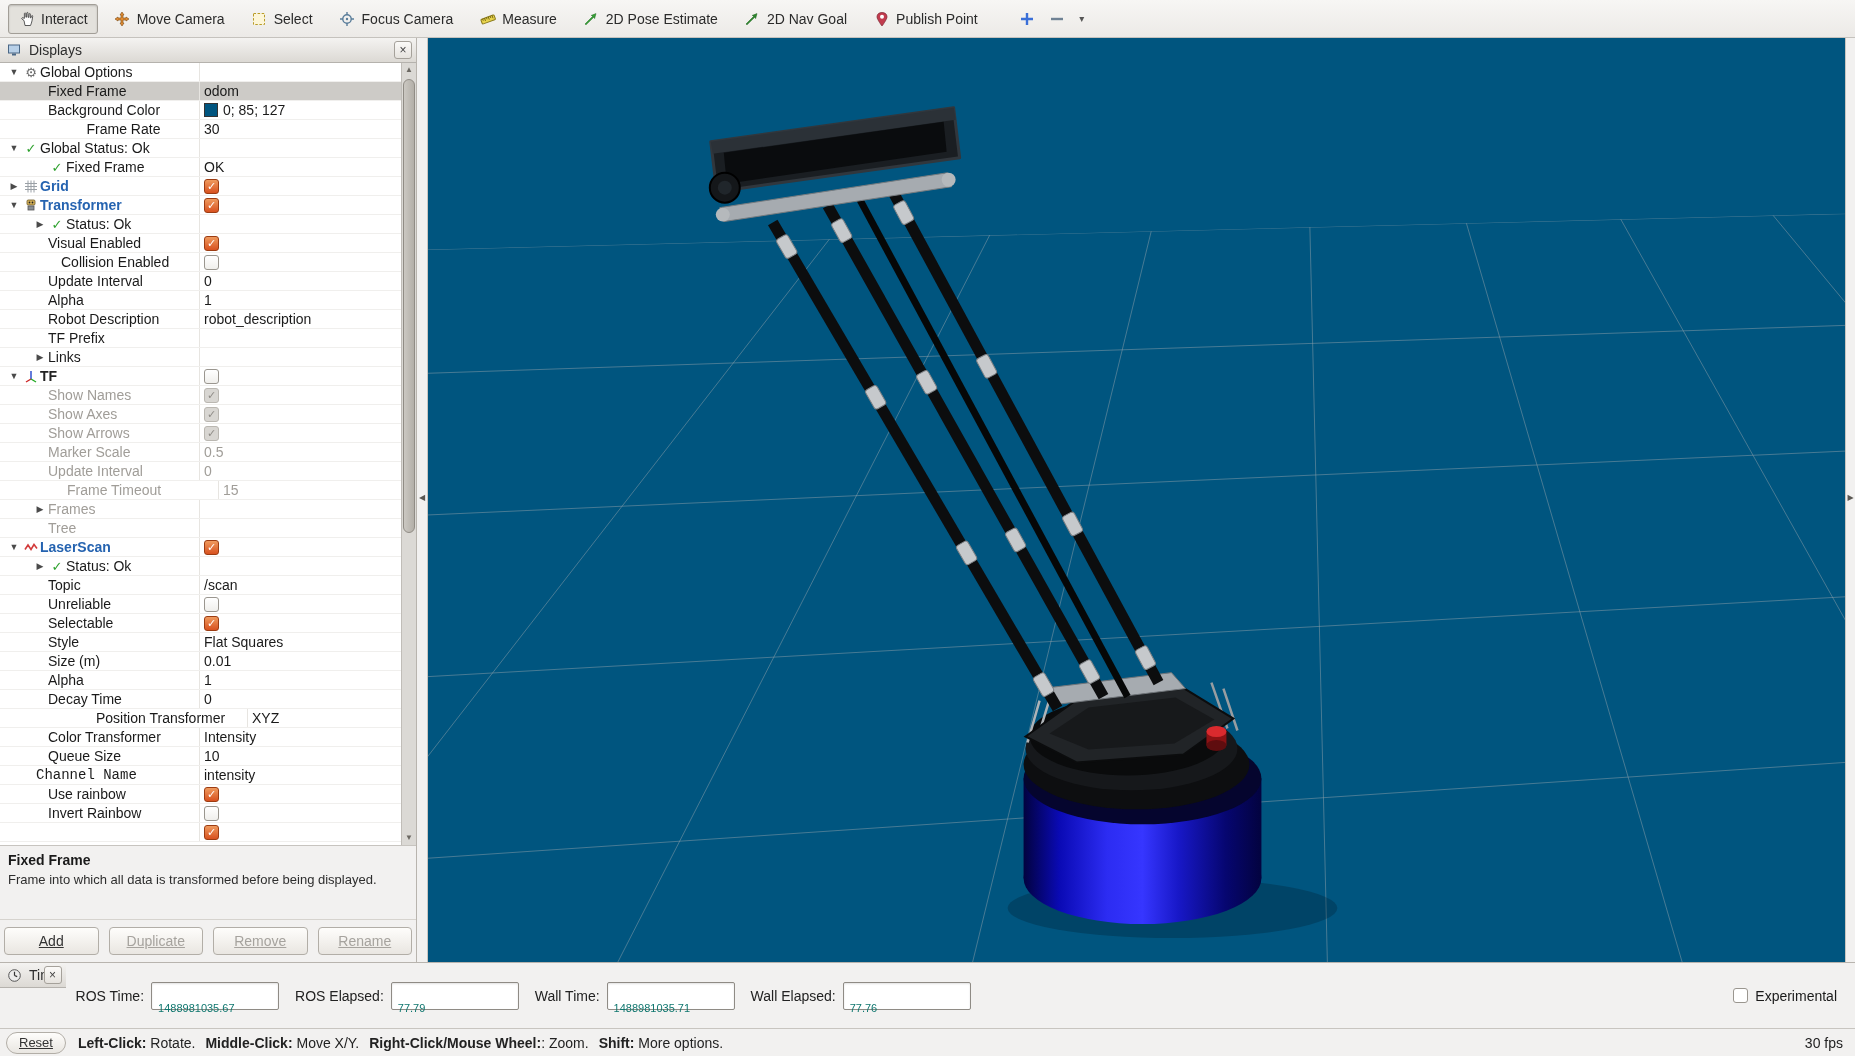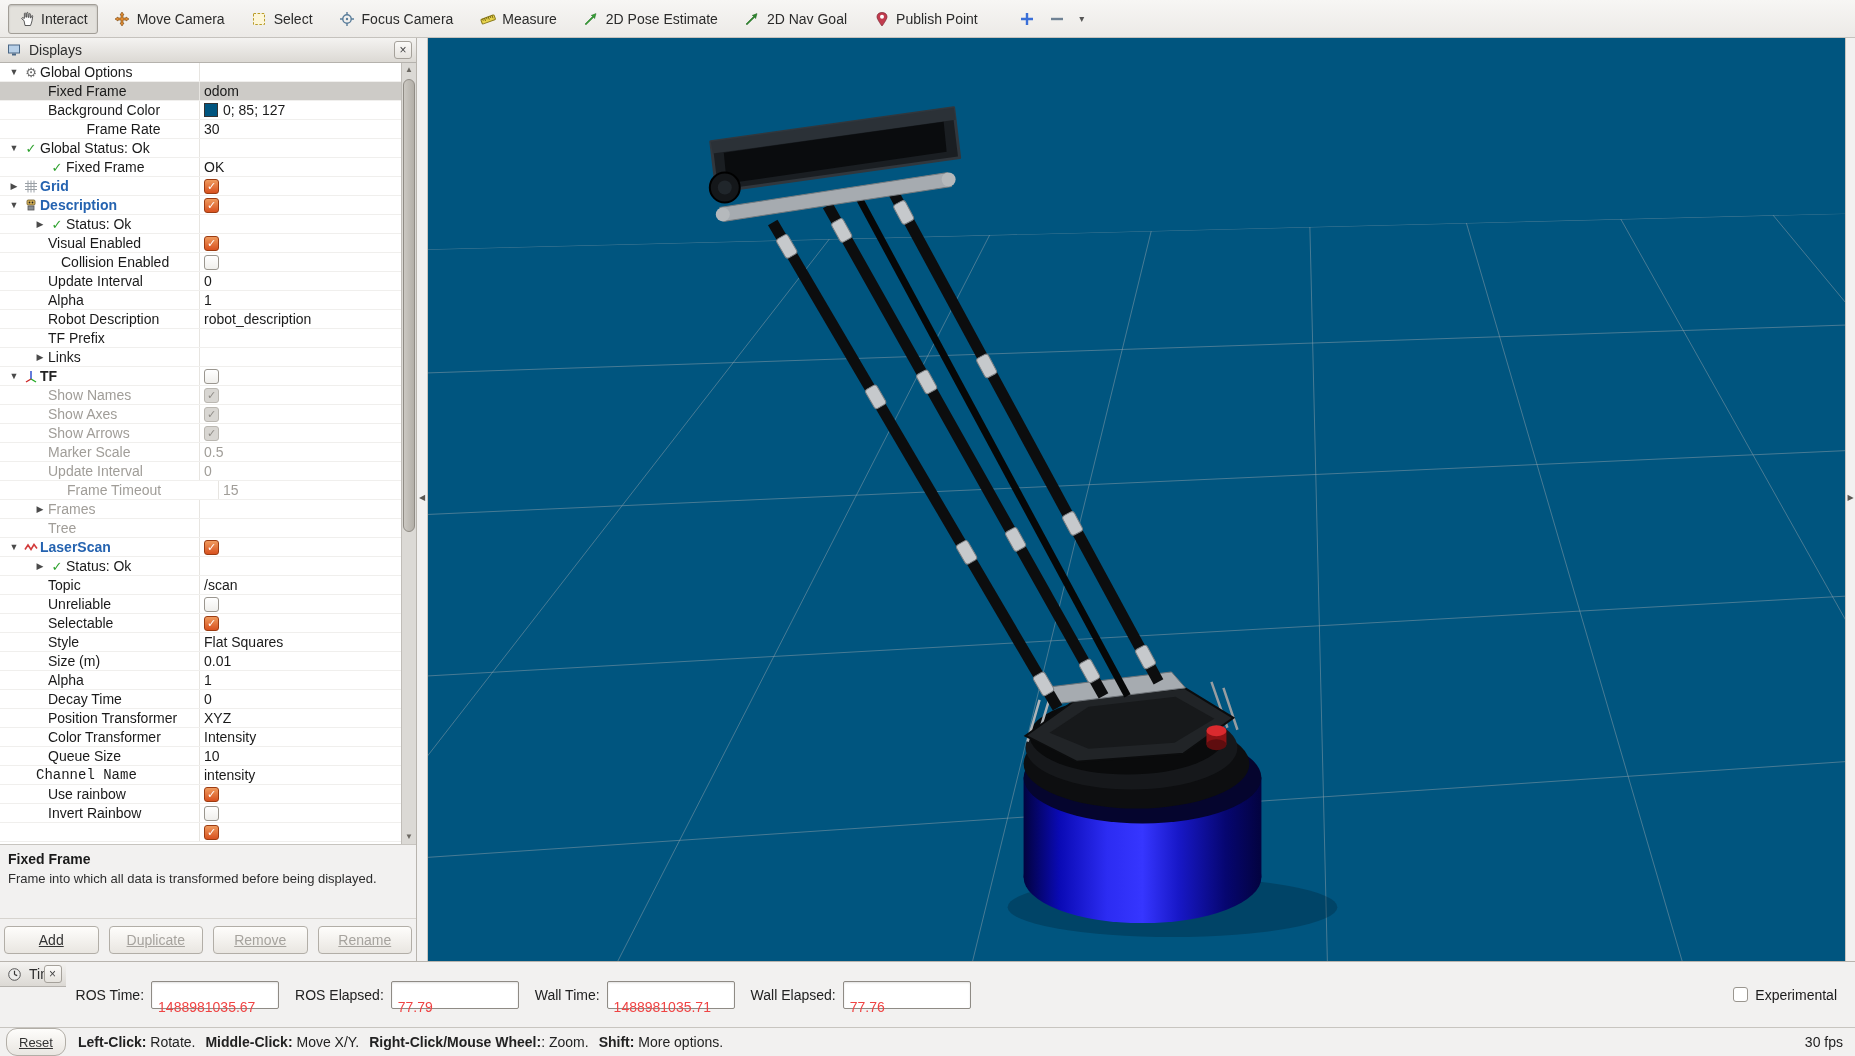--- a/index.html
+++ b/index.html
@@ -93,29 +93,29 @@
   .coupler { fill:#c6c9cc; stroke:#7d8185; stroke-width:1; }
   .gridline { stroke:#8fa0aa; stroke-opacity:.5; stroke-width:1; }
 
   
   .time-panel { flex:0 0 66px; display:flex; flex-direction:row; background:#f2f1f0;
     border-top:1px solid #b8b4ae; }
   .time-body { flex:1; display:flex; align-items:center; padding:0 10px; gap:16px; }
   .time-field { display:flex; align-items:center; gap:7px; }
   .time-label { font-size:14px; color:#222; }
   .time-value { width:128px; height:28px; background:#fff; border:1px solid #8f8b85;
-    border-radius:2px; padding:12px 6px; line-height:26px; font-size:14px; color:#ef4444;
+    border-radius:2px; padding:12px 6px; line-height:26px; font-size:11px; color:#0f766e;
     box-shadow:inset 0 1px 2px rgba(0,0,0,.12); }
   .experimental { margin-left:auto; display:flex; align-items:center; gap:7px; margin-right:8px; }
   .cb.plain { background:#fff; }
 
   
   .status-bar { flex:0 0 28px; display:flex; align-items:center; gap:12px; padding:0 6px;
     background:#f2f1f0; border-top:1px solid #c8c5c0; }
-  .gtk-btn.small { height:28px; padding:0 12px; font-size:13px;border-radius:11px; }
+  .gtk-btn.small { height:22px; padding:0 12px; font-size:13px;border-radius:11px; }
   .status-help { display:flex; gap:4px; font-size:14px; color:#222; white-space:nowrap; }
   .status-help b { font-weight:bold; }
   .seg { margin-right:6px; }
   .fps { margin-left:auto; font-size:14px; color:#222; padding-right:6px; }
 </style>
 </head>
 <body>
 
 <div class="app">
 
@@ -302,21 +302,21 @@
               <div class="cell name" style="padding-left: 6px;">
                 <span class="expander">▼</span>
                 <span class="tree-icon">
                   <svg width="14" height="14" viewBox="0 0 14 14">
                     <rect x="3" y="2" width="8" height="5" rx="1.2" fill="#d8b45a" stroke="#6b5522" stroke-width="0.8"></rect>
                     <circle cx="5.5" cy="4.5" r="0.9" fill="#222"></circle>
                     <circle cx="8.5" cy="4.5" r="0.9" fill="#222"></circle>
                     <rect x="4" y="8" width="6" height="4" fill="#8a8f94" stroke="#555" stroke-width="0.8"></rect>
                   </svg>
                 </span>
-                <span class="lbl display-on">Description</span>
+                <span class="lbl display-on">Transformer</span>
               </div>
               <div class="cell value">
                 <span class="cb checked">✓</span>
               </div>
             </div>
             <div class="tree-row">
               <div class="cell name" style="padding-left: 32px;">
                 <span class="expander">▶</span>
                 <span class="tree-icon">
                   <span class="uicon check">✓</span>
@@ -551,21 +551,21 @@
             <div class="tree-row">
               <div class="cell name" style="padding-left: 32px;">
                 <span class="expander"></span>
                 <span class="lbl ">Decay Time</span>
               </div>
               <div class="cell value">
                 <span class="val-text">0</span>
               </div>
             </div>
             <div class="tree-row">
-              <div class="cell name" style="padding-left: 32px;">
+              <div class="cell name" style="padding-left: 32px; margin-left: 48px;">
                 <span class="expander"></span>
                 <span class="lbl ">Position Transformer</span>
               </div>
               <div class="cell value">
                 <span class="val-text">XYZ</span>
               </div>
             </div>
             <div class="tree-row">
               <div class="cell name" style="padding-left: 32px;">
                 <span class="expander"></span>

